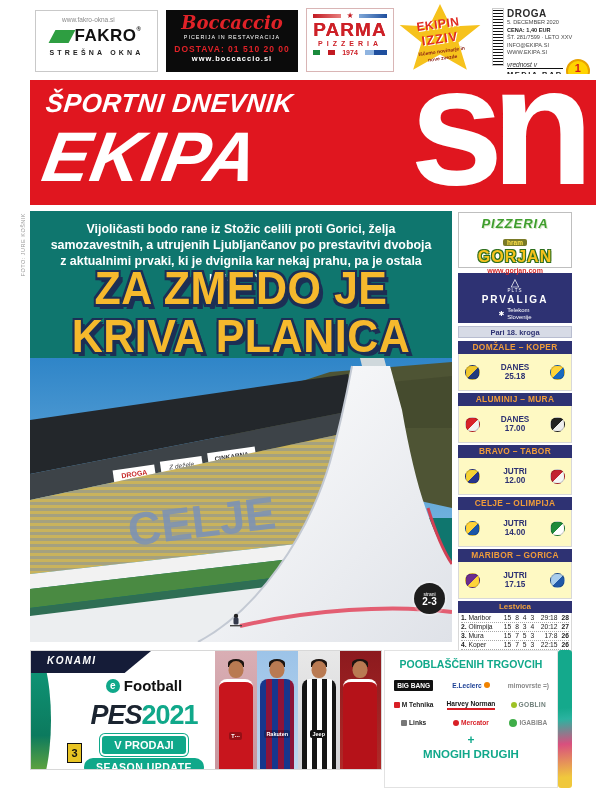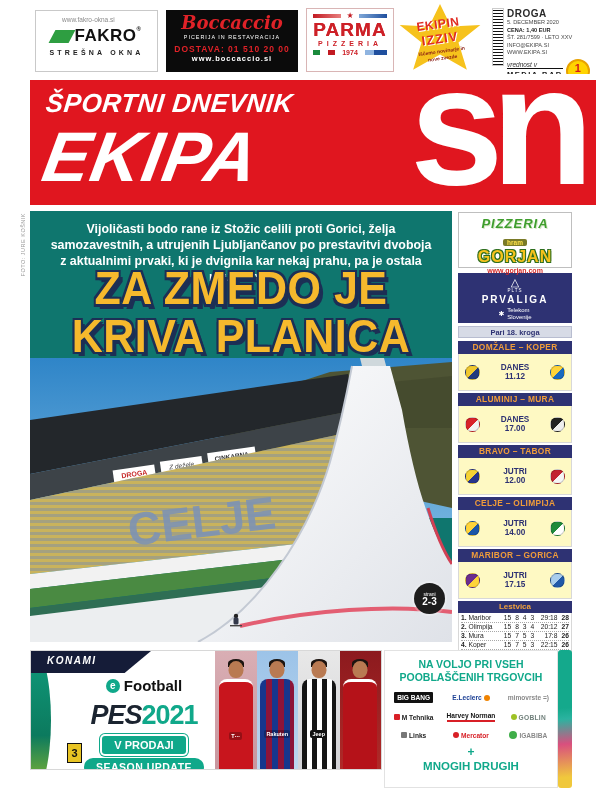--- a/index.html
+++ b/index.html
@@ -328,21 +328,21 @@
         </span>
       </div>
     </div>
 
     <div id="roundbar">Pari 18. kroga</div>
 
     <div class="match">
       <div class="m-head">DOMŽALE – KOPER</div>
       <div class="m-body">
         <span class="cr c-dom"></span>
-        <span class="m-mid"><span>DANES</span><br><span>11.12</span></span>
+        <span class="m-mid"><span>DANES</span><br><span>25.18</span></span>
         <span class="cr c-kop"></span>
       </div>
     </div>
 
     <div class="match">
       <div class="m-head">ALUMINIJ – MURA</div>
       <div class="m-body">
         <span class="cr c-alu"></span>
         <span class="m-mid"><span>DANES</span><br><span>17.00</span></span>
         <span class="cr c-mur"></span>
@@ -513,21 +513,20 @@
       <div class="pcol pcol4">
         <span class="hair"></span>
           <span class="head"></span>
         <span class="torso j4"></span>
       </div>
     </div>
   </div>
 
   <div id="retail">
     <div class="rt-h">
-      <div>NA VOLJO PRI VSEH</div>
       <div>POOBLAŠČENIH TRGOVCIH</div>
     </div>
     <div class="rt-grid">
       <span class="lg lg0">
           <span class="t">BIG BANG</span>
         </span>
       <span class="lg lg1">
           <span>E.Leclerc</span>
           <span class="ic"></span>
         </span>

